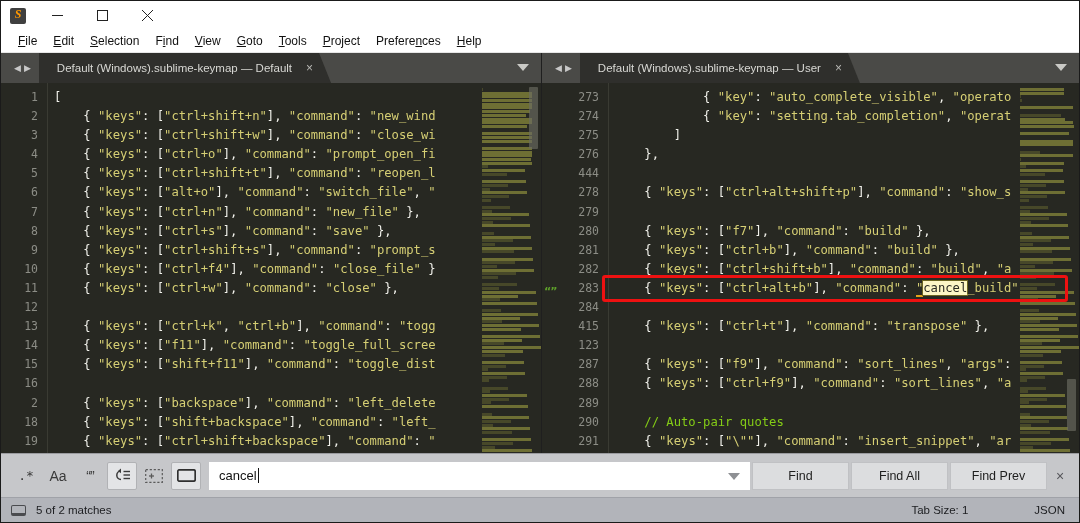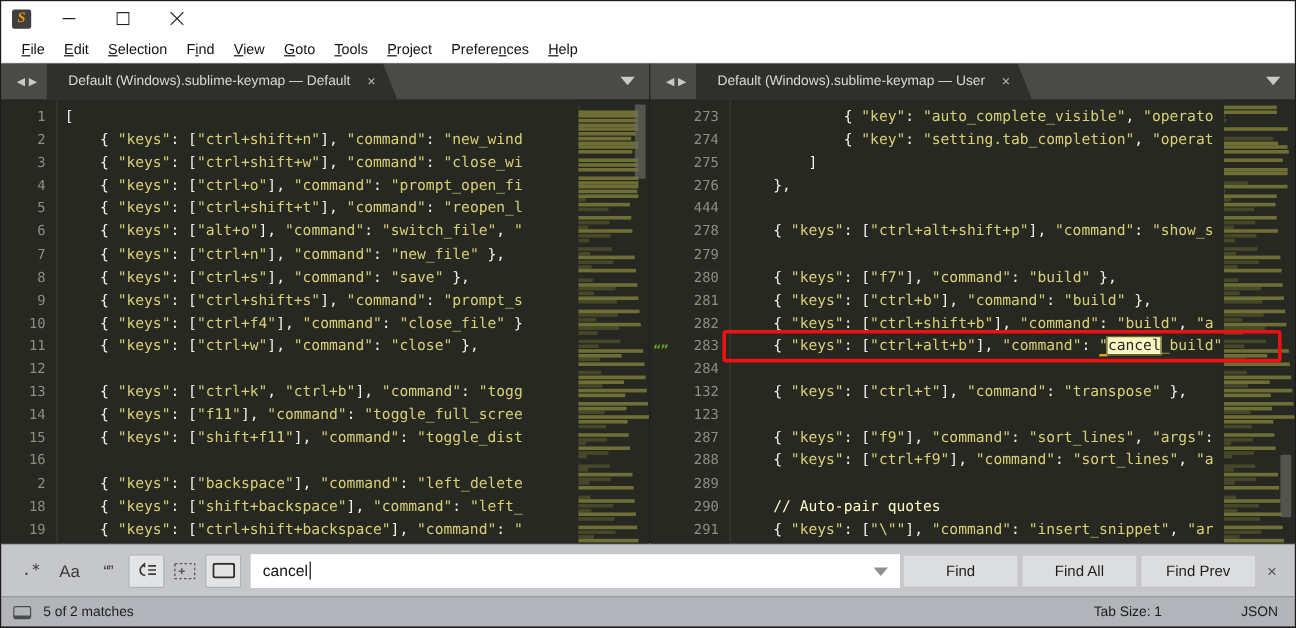--- a/index.html
+++ b/index.html
@@ -125,21 +125,21 @@
     border-left: 1px solid #3a3b33;
   }
   .code .cl {
     font-family: "DejaVu Sans Mono", monospace;
     font-size: 12.2px; line-height: 19.1px;
     height: 19.1px; white-space: pre;
     color: #f8f8f2; padding-left: 6px;
   }
   .pun { color: #f2f2ec; }
   .str { color: #d6cf74; }
-  .cmt { color: #fef9c3; }
+  .cmt { color: #84cc16; }
   .hl-word {
     background: #fdf6c5; color: #2a2a22;
     border: 1px solid #6b6420;
     padding: 0 0px; margin: 0 -1px;
   }
   .hl-under { border-bottom: 2px solid #e0a11a; }
 
   
   .minimap {
     flex: 0 0 auto; width: 62px;
@@ -455,21 +455,21 @@
             <div class="ln">275</div>
             <div class="ln">276</div>
             <div class="ln">444</div>
             <div class="ln">278</div>
             <div class="ln">279</div>
             <div class="ln">280</div>
             <div class="ln">281</div>
             <div class="ln">282</div>
             <div class="ln"><span class="bookmark">“”</span>283</div>
             <div class="ln">284</div>
-            <div class="ln">132</div>
+            <div class="ln">415</div>
             <div class="ln">123</div>
             <div class="ln">287</div>
             <div class="ln">288</div>
             <div class="ln">289</div>
             <div class="ln">290</div>
             <div class="ln">291</div>
             <div class="ln">292</div>
           </div>
         <div class="code" id="right-code">
             <div class="cl"><span class="pun">            { </span><span class="str">"key"</span><span class="pun">: </span><span class="str">"auto_complete_visible"</span><span class="pun">, </span><span class="str">"operato</span></div>

